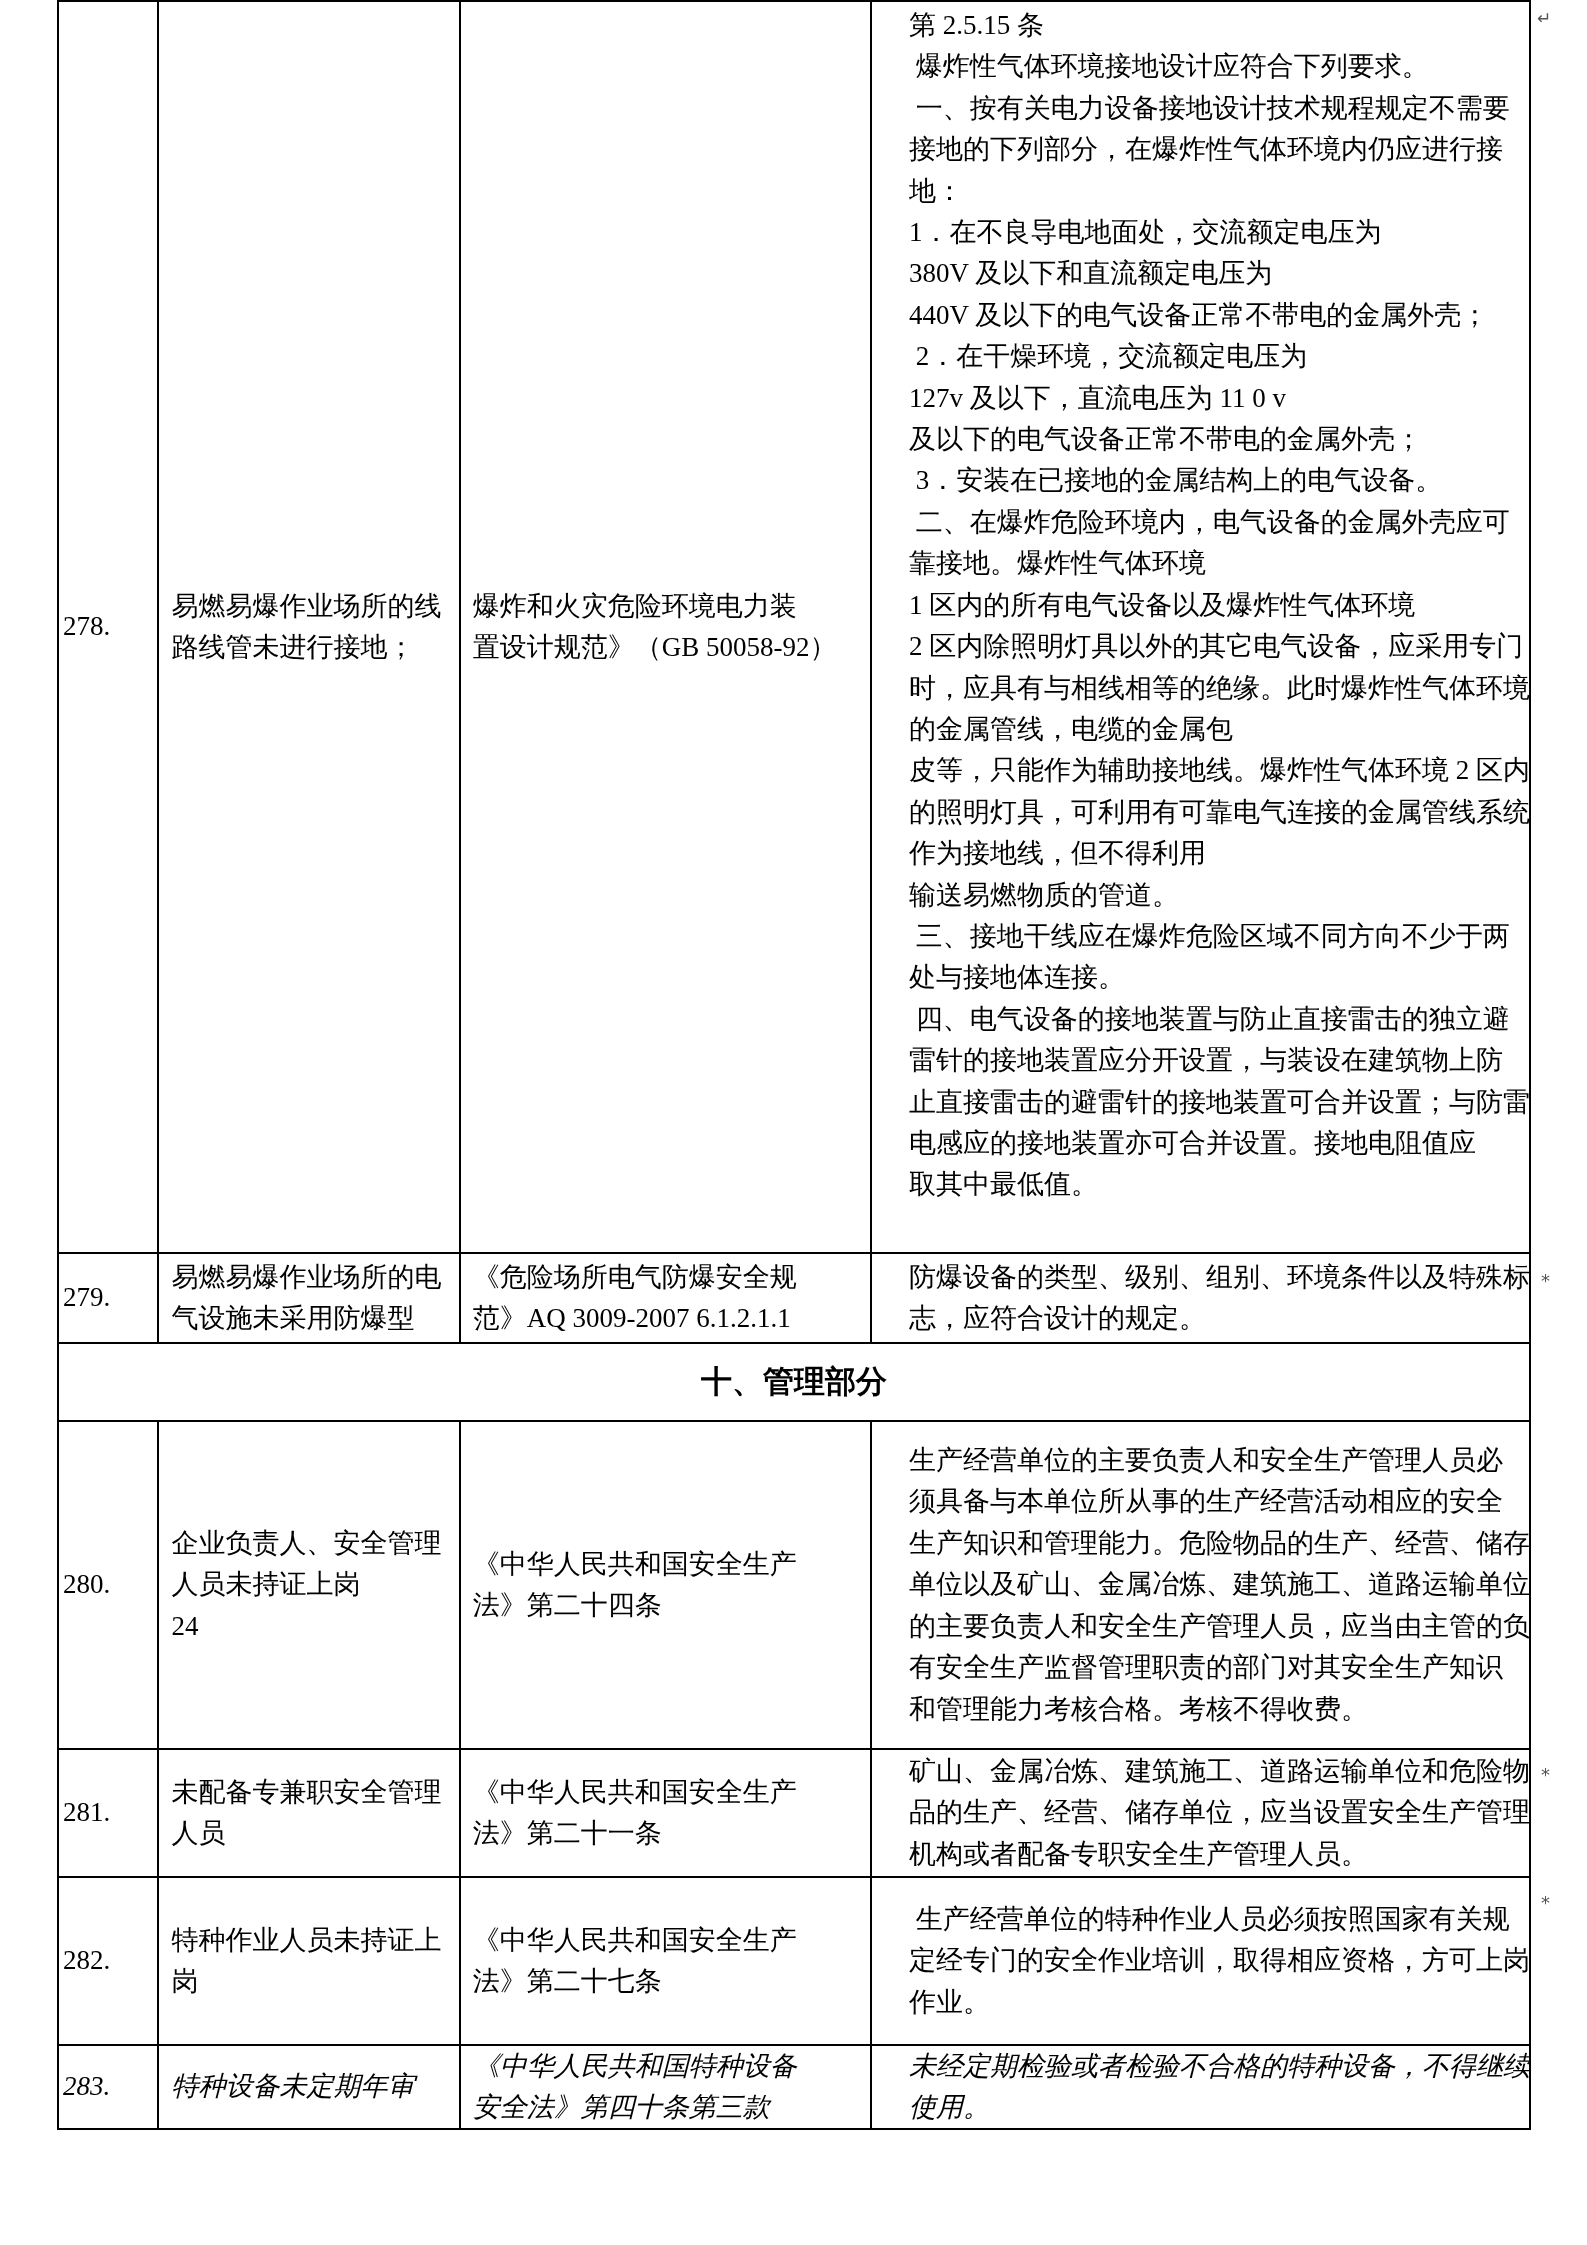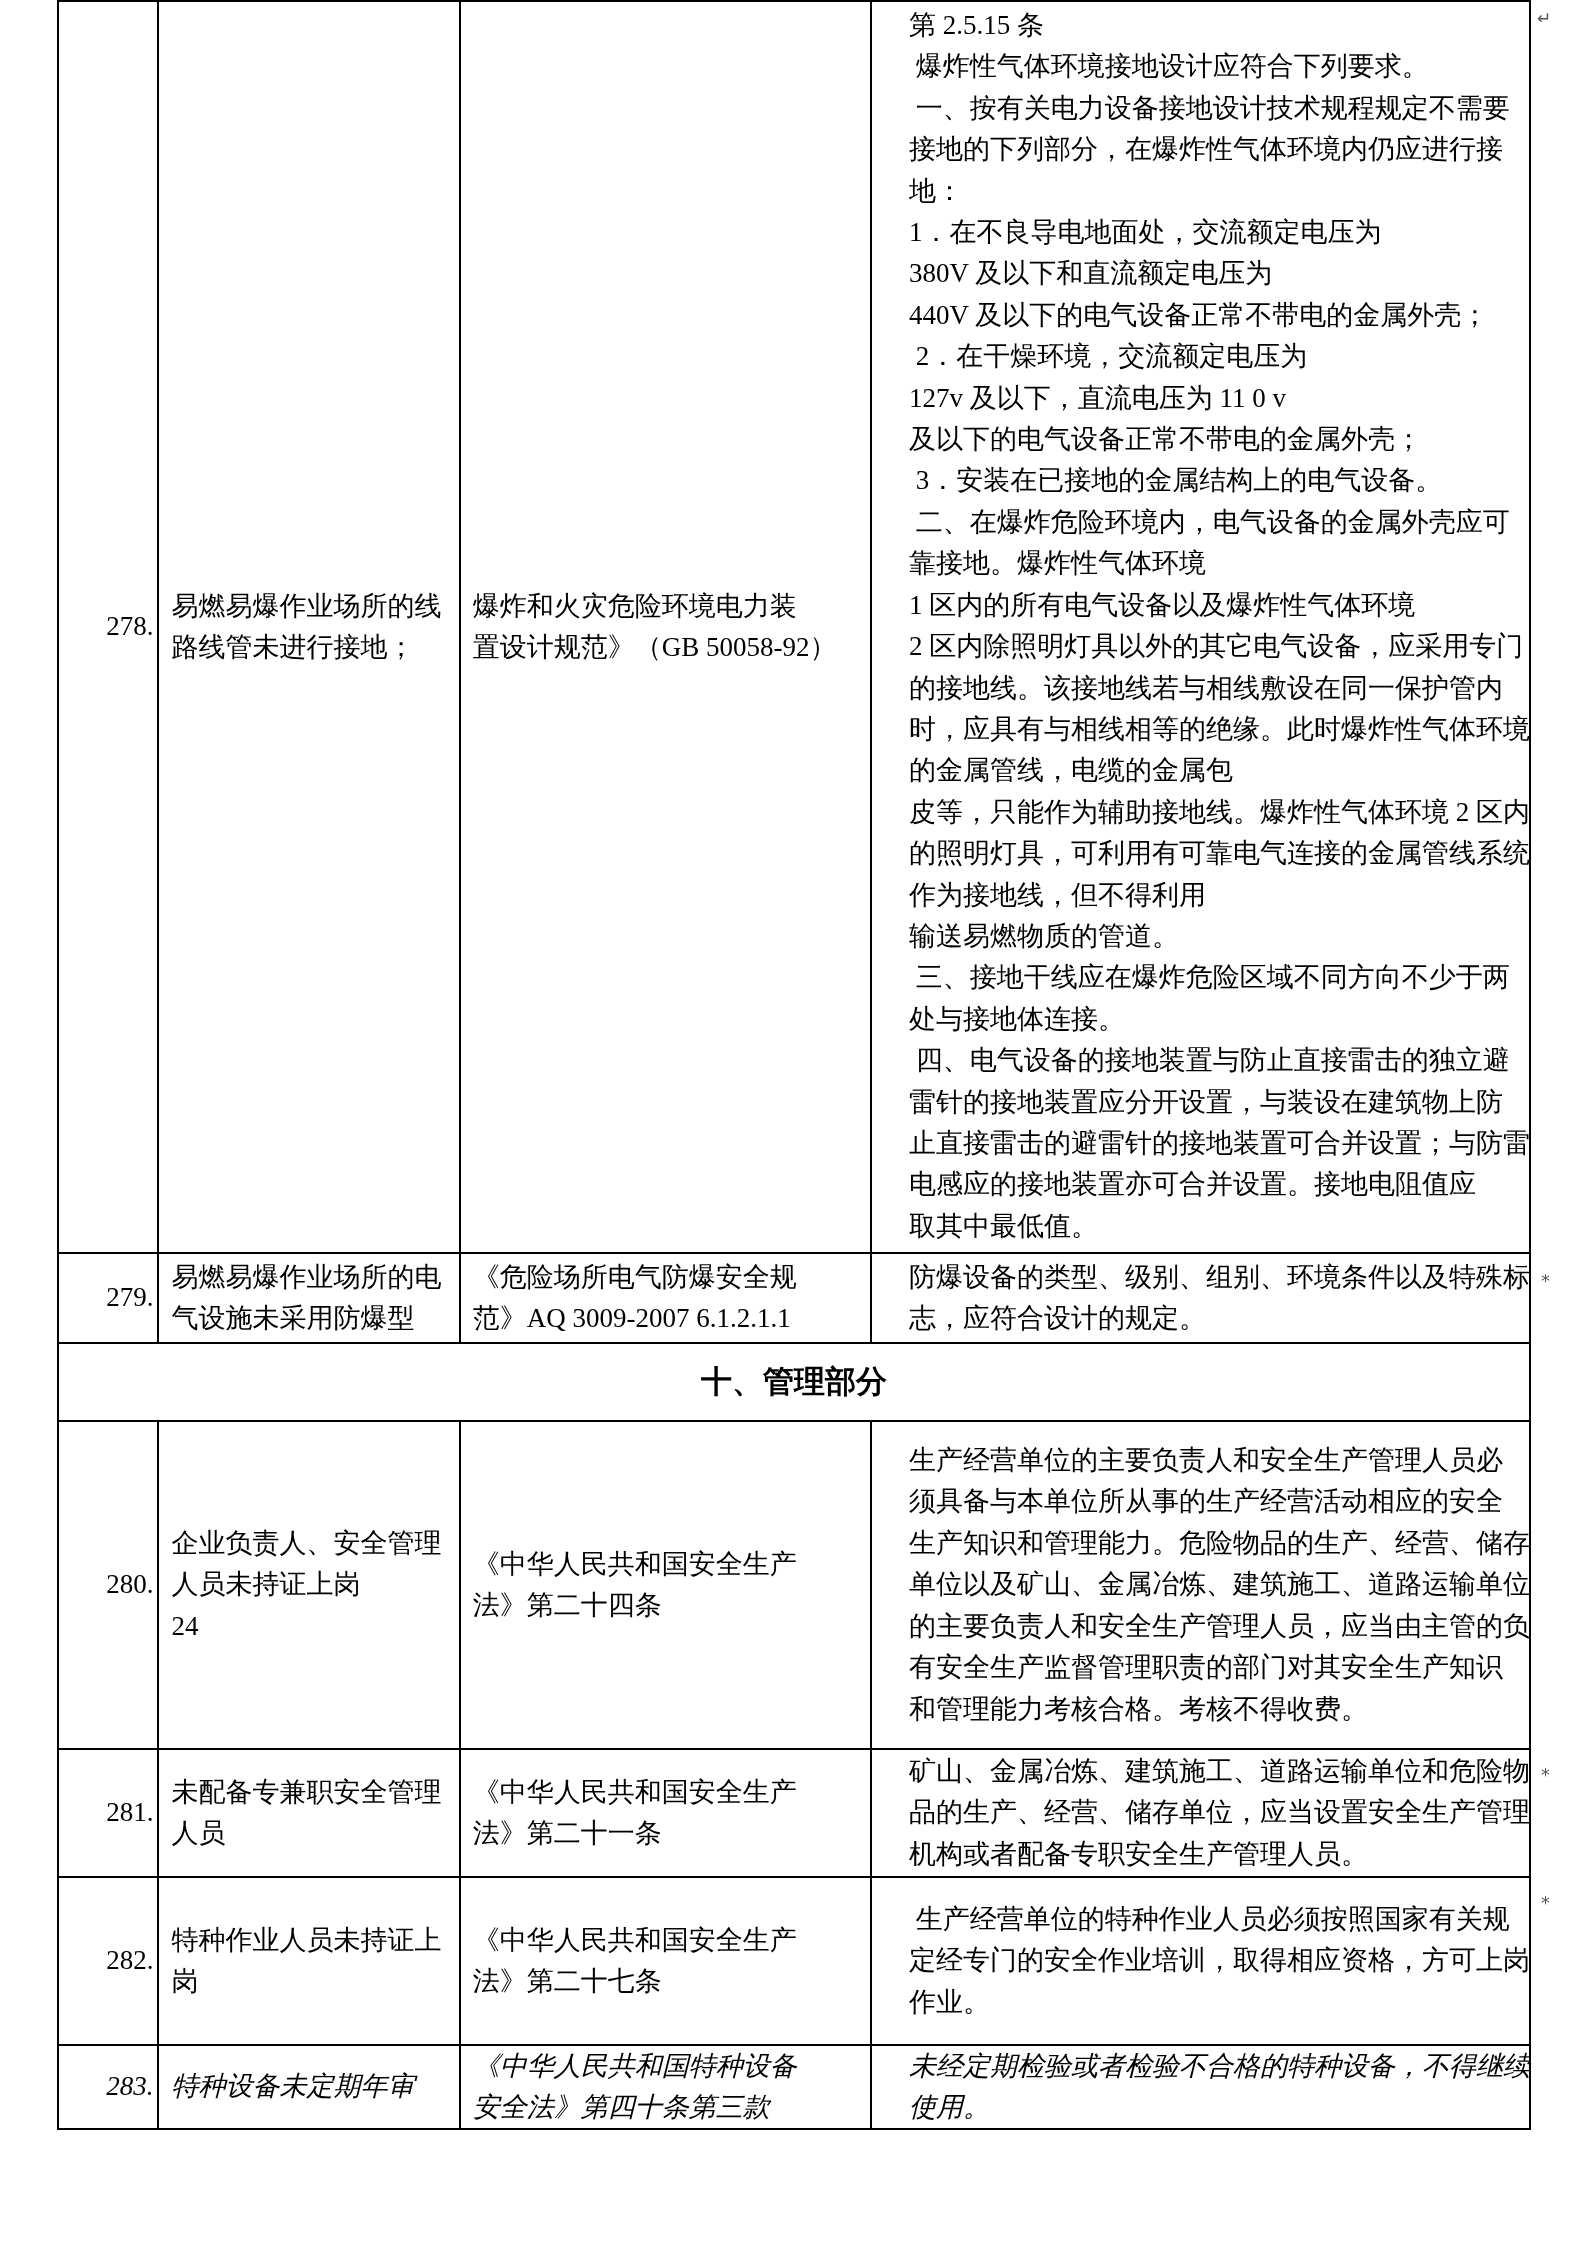--- a/index.html
+++ b/index.html
@@ -11,21 +11,21 @@
     display:flex;flex-direction:column;
   }
   .row{display:flex;box-sizing:border-box;border-bottom:2px solid #000;flex:0 0 auto;}
   .row:last-child{border-bottom:none;font-style:italic;}
   .cell{
     box-sizing:border-box;border-right:2px solid #000;
     display:flex;flex-direction:column;justify-content:center;
     font-size:27px;line-height:41.4px;overflow:hidden;
     padding:0 12px;
   }
-  .cell.c-num{width:106px;align-items:flex-end;padding:0 4px;}
+  .cell.c-num{width:106px;align-items:flex-start;padding:0 4px;}
   .cell.c-desc{width:318px;}
   .cell.c-ref{width:435px;}
   .cell.c-detail{width:669px;border-right:none;margin-left:25px;}
   .row-first .c-detail{justify-content:flex-start;padding-top:3px;}
   .section-row .section-cell{
     width:100%;border-right:none;align-items:center;justify-content:center;
     font-weight:bold;font-size:31px;
   }
   .ln{white-space:pre;}
   .pmark{
@@ -67,21 +67,20 @@
           <div class="ln">380V 及以下和直流额定电压为</div>
           <div class="ln">440V 及以下的电气设备正常不带电的金属外壳；</div>
           <div class="ln"> 2．在干燥环境，交流额定电压为</div>
           <div class="ln">127v 及以下，直流电压为 11 0 v</div>
           <div class="ln">及以下的电气设备正常不带电的金属外壳；</div>
           <div class="ln"> 3．安装在已接地的金属结构上的电气设备。</div>
           <div class="ln"> 二、在爆炸危险环境内，电气设备的金属外壳应可</div>
           <div class="ln">靠接地。爆炸性气体环境</div>
           <div class="ln">1 区内的所有电气设备以及爆炸性气体环境</div>
           <div class="ln">2 区内除照明灯具以外的其它电气设备，应采用专门</div>
-          <div class="ln">的接地线。该接地线若与相线敷设在同一保护管内</div>
           <div class="ln">时，应具有与相线相等的绝缘。此时爆炸性气体环境</div>
           <div class="ln">的金属管线，电缆的金属包</div>
           <div class="ln">皮等，只能作为辅助接地线。爆炸性气体环境 2 区内</div>
           <div class="ln">的照明灯具，可利用有可靠电气连接的金属管线系统</div>
           <div class="ln">作为接地线，但不得利用</div>
           <div class="ln">输送易燃物质的管道。</div>
           <div class="ln"> 三、接地干线应在爆炸危险区域不同方向不少于两</div>
           <div class="ln">处与接地体连接。</div>
           <div class="ln"> 四、电气设备的接地装置与防止直接雷击的独立避</div>
           <div class="ln">雷针的接地装置应分开设置，与装设在建筑物上防</div>

